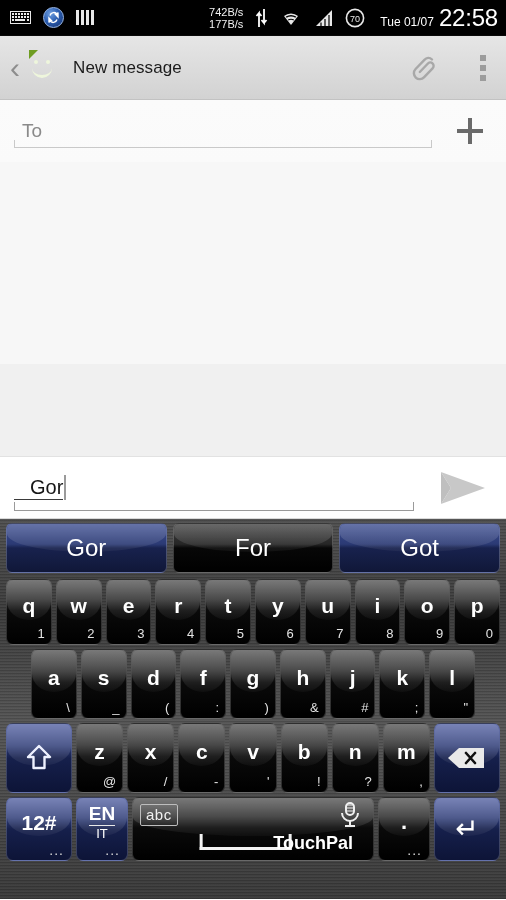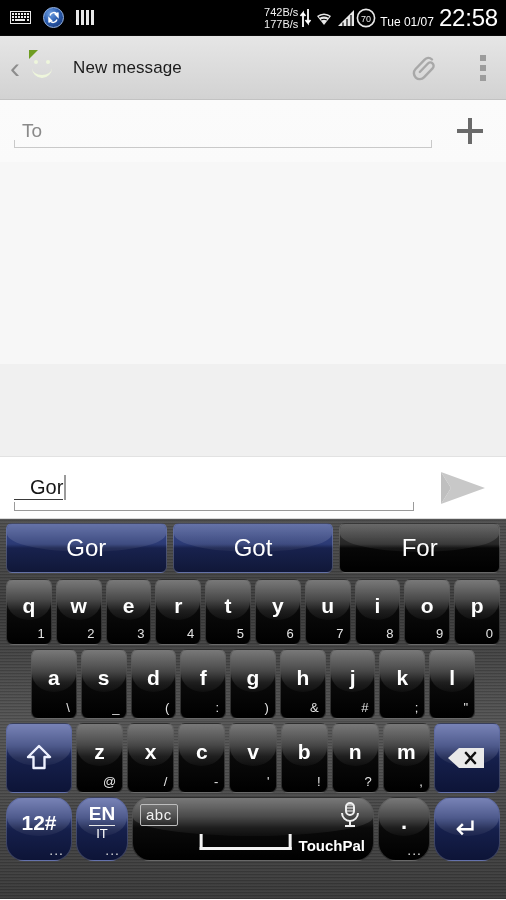--- a/index.html
+++ b/index.html
@@ -32,21 +32,21 @@
   }
   .status-left {
     display: flex;
     align-items: center;
     gap: 12px;
   }
   .status-right {
     margin-left: auto;
     display: flex;
     align-items: center;
-    gap: 0;
+    gap: 11px;
   }
   .kbd-icon {
     width: 21px; height: 13px;
     position: relative;
   }
   .kbd-icon svg { display:block; }
   .sync-icon {
     width: 21px; height: 21px;
     border-radius: 50%;
     background: radial-gradient(circle at 35% 30%, #6f9fe0 0%, #2a5db0 45%, #15306b 100%);
@@ -373,21 +373,21 @@
   .key.blue {
     background: linear-gradient(to bottom, #44539a 0%, #2e3c77 32%, #16204c 50%, #0d1437 100%);
   }
   .key.blue .kgloss {
     background: linear-gradient(to bottom, rgba(255,255,255,0.28), rgba(255,255,255,0.04));
   }
   .row1 .key { height: 66px; }
   .row2 { padding: 0 28px; }
   .row2 .key { height: 70px; }
   .row3 .key { height: 70px; }
-  .row4 .key { height: 64px; border-radius: 18px; }
+  .row4 .key { height: 64px; }
 
   .key.shift { flex: 0 0 66px; }
   .key.backspace { flex: 0 0 66px; }
   .key.numsym { flex: 0 0 66px; }
   .key.lang { flex: 0 0 52px; }
   .key.space { flex: 1 1 auto; }
   .key.period { flex: 0 0 52px; }
   .key.enter { flex: 0 0 66px; }
 
   .key .corner-dots {
@@ -436,23 +436,23 @@
     transform: translateX(-58%);
     bottom: 10px;
     width: 86px; height: 13px;
     border: 0 solid #f2f2f2;
     border-left-width: 3px;
     border-right-width: 3px;
     border-bottom-width: 3px;
   }
   .touchpal-label {
     position: absolute;
-    right: 8px; bottom: 6px;
+    right: 20px; bottom: 6px;
     color: #ffffff;
-    font-size: 15px;
+    font-size: 18px;
     font-weight: bold;
   }
   .key.period .main { font-size: 22px; margin-bottom: 14px; }
   .enter-glyph {
     position: relative; z-index: 2;
     color: #fff;
     font-size: 28px;
     line-height: 28px;
   }
   .shift-glyph { position: relative; z-index: 2; }
@@ -591,27 +591,27 @@
     </span>
   </div>
 
   <div class="keyboard">
 
     <div class="kb-row sug-row">
       <span class="sug blue">
         <span class="gloss"></span>
           <span>Gor</span>
       </span>
+      <span class="sug dark">
+        <span class="gloss"></span>
+          <span>For</span>
+      </span>
       <span class="sug blue">
         <span class="gloss"></span>
           <span>Got</span>
-      </span>
-      <span class="sug dark">
-        <span class="gloss"></span>
-          <span>For</span>
       </span>
     </div>
 
     <div class="kb-row row1">
       <span class="key">
           <span class="kgloss"></span>
           <span class="main">q</span>
           <span class="sub">1</span>
         </span>
       <span class="key">

